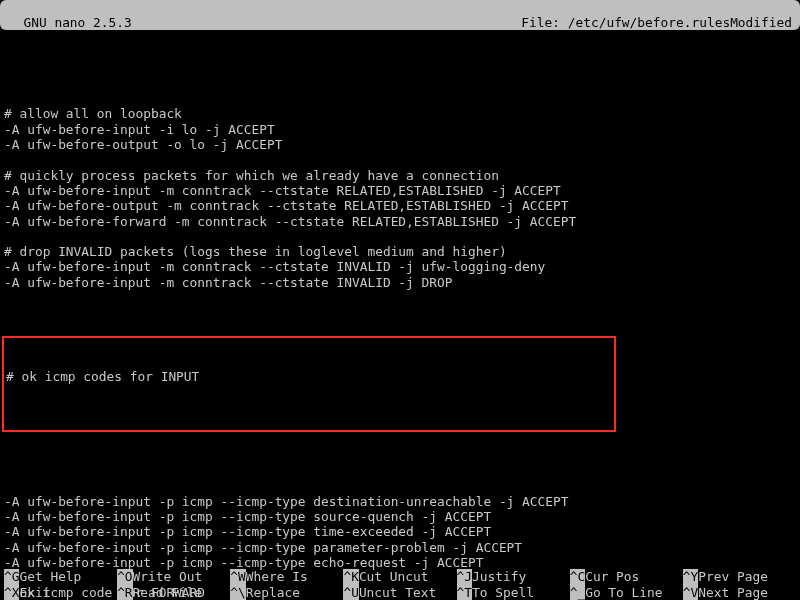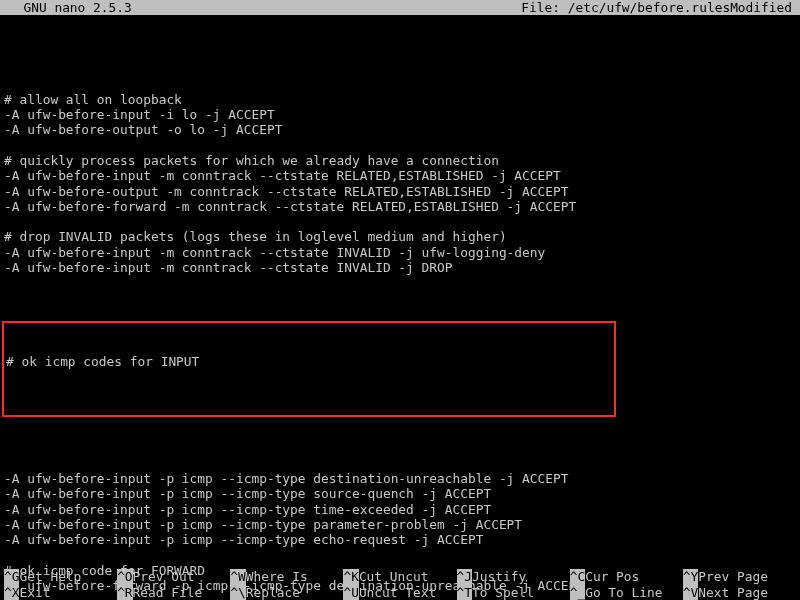--- a/index.html
+++ b/index.html
@@ -11,35 +11,36 @@
     line-height: 15.3px;
     overflow: hidden;
     color: #c8c8c8;
   }
   .titlebar {
     background: #bfbfbf;
     color: #000;
     height: 15.3px;
     display: flex;
     justify-content: space-between;
-    padding: 0 8px;
+    padding: 15px 8px;
     white-space: pre;
+    border-radius: 6px;
   }
   .titlebar .left { flex: 0 0 auto; }
   .titlebar .center { flex: 1 1 auto; text-align: right; }
   .titlebar .right { flex: 0 0 auto; }
   .editor {
     padding: 0 4px;
     white-space: pre;
   }
   .line { height: 15.3px; }
   .highlight-box {
     border: 2px solid #ff2a2a;
     position: relative;
-    margin: 0 0 8px -2px;
+    margin: 0 0 16px -2px;
     padding: 0 0 0 2px;
     width: 614px;
   }
   .shortcut-bar {
     position: absolute;
     bottom: 0; left: 0;
     width: 800px;
     padding: 0 4px 0 4px;
   }
   .shortcut-row {
@@ -71,21 +72,21 @@
   <div id="lines-before"><div class="line">&nbsp;</div><div class="line">&nbsp;</div><div class="line">&nbsp;</div><div class="line"># allow all on loopback</div><div class="line">-A ufw-before-input -i lo -j ACCEPT</div><div class="line">-A ufw-before-output -o lo -j ACCEPT</div><div class="line">&nbsp;</div><div class="line"># quickly process packets for which we already have a connection</div><div class="line">-A ufw-before-input -m conntrack --ctstate RELATED,ESTABLISHED -j ACCEPT</div><div class="line">-A ufw-before-output -m conntrack --ctstate RELATED,ESTABLISHED -j ACCEPT</div><div class="line">-A ufw-before-forward -m conntrack --ctstate RELATED,ESTABLISHED -j ACCEPT</div><div class="line">&nbsp;</div><div class="line"># drop INVALID packets (logs these in loglevel medium and higher)</div><div class="line">-A ufw-before-input -m conntrack --ctstate INVALID -j ufw-logging-deny</div><div class="line">-A ufw-before-input -m conntrack --ctstate INVALID -j DROP</div><div class="line">&nbsp;</div></div>
   <div class="highlight-box">
     <div id="lines-highlight"><div class="line"># ok icmp codes for INPUT</div><div class="line">&nbsp;</div></div>
   </div>
   <div id="lines-after"><div class="line">&nbsp;</div><div class="line">-A ufw-before-input -p icmp --icmp-type destination-unreachable -j ACCEPT</div><div class="line">-A ufw-before-input -p icmp --icmp-type source-quench -j ACCEPT</div><div class="line">-A ufw-before-input -p icmp --icmp-type time-exceeded -j ACCEPT</div><div class="line">-A ufw-before-input -p icmp --icmp-type parameter-problem -j ACCEPT</div><div class="line">-A ufw-before-input -p icmp --icmp-type echo-request -j ACCEPT</div><div class="line">&nbsp;</div><div class="line"># ok icmp code for FORWARD</div><div class="line">-A ufw-before-forward -p icmp --icmp-type destination-unreachable -j ACCEPT</div></div>
 </div>
 
 <div class="shortcut-bar">
   <div class="shortcut-row" id="shortcut-row-1">
       <div class="shortcut"><span class="key">^G</span><span class="keylabel">Get Help</span></div>
-      <div class="shortcut"><span class="key">^O</span><span class="keylabel">Prev Out</span></div>
+      <div class="shortcut"><span class="key">^O</span><span class="keylabel">Write Out</span></div>
       <div class="shortcut"><span class="key">^W</span><span class="keylabel">Where Is</span></div>
       <div class="shortcut"><span class="key">^K</span><span class="keylabel">Cut Uncut</span></div>
       <div class="shortcut"><span class="key">^J</span><span class="keylabel">Justify</span></div>
       <div class="shortcut"><span class="key">^C</span><span class="keylabel">Cur Pos</span></div>
       <div class="shortcut"><span class="key">^Y</span><span class="keylabel">Prev Page</span></div>
     </div>
   <div class="shortcut-row" id="shortcut-row-2">
       <div class="shortcut"><span class="key">^X</span><span class="keylabel">Exit</span></div>
       <div class="shortcut"><span class="key">^R</span><span class="keylabel">Read File</span></div>
       <div class="shortcut"><span class="key">^\</span><span class="keylabel">Replace</span></div>

